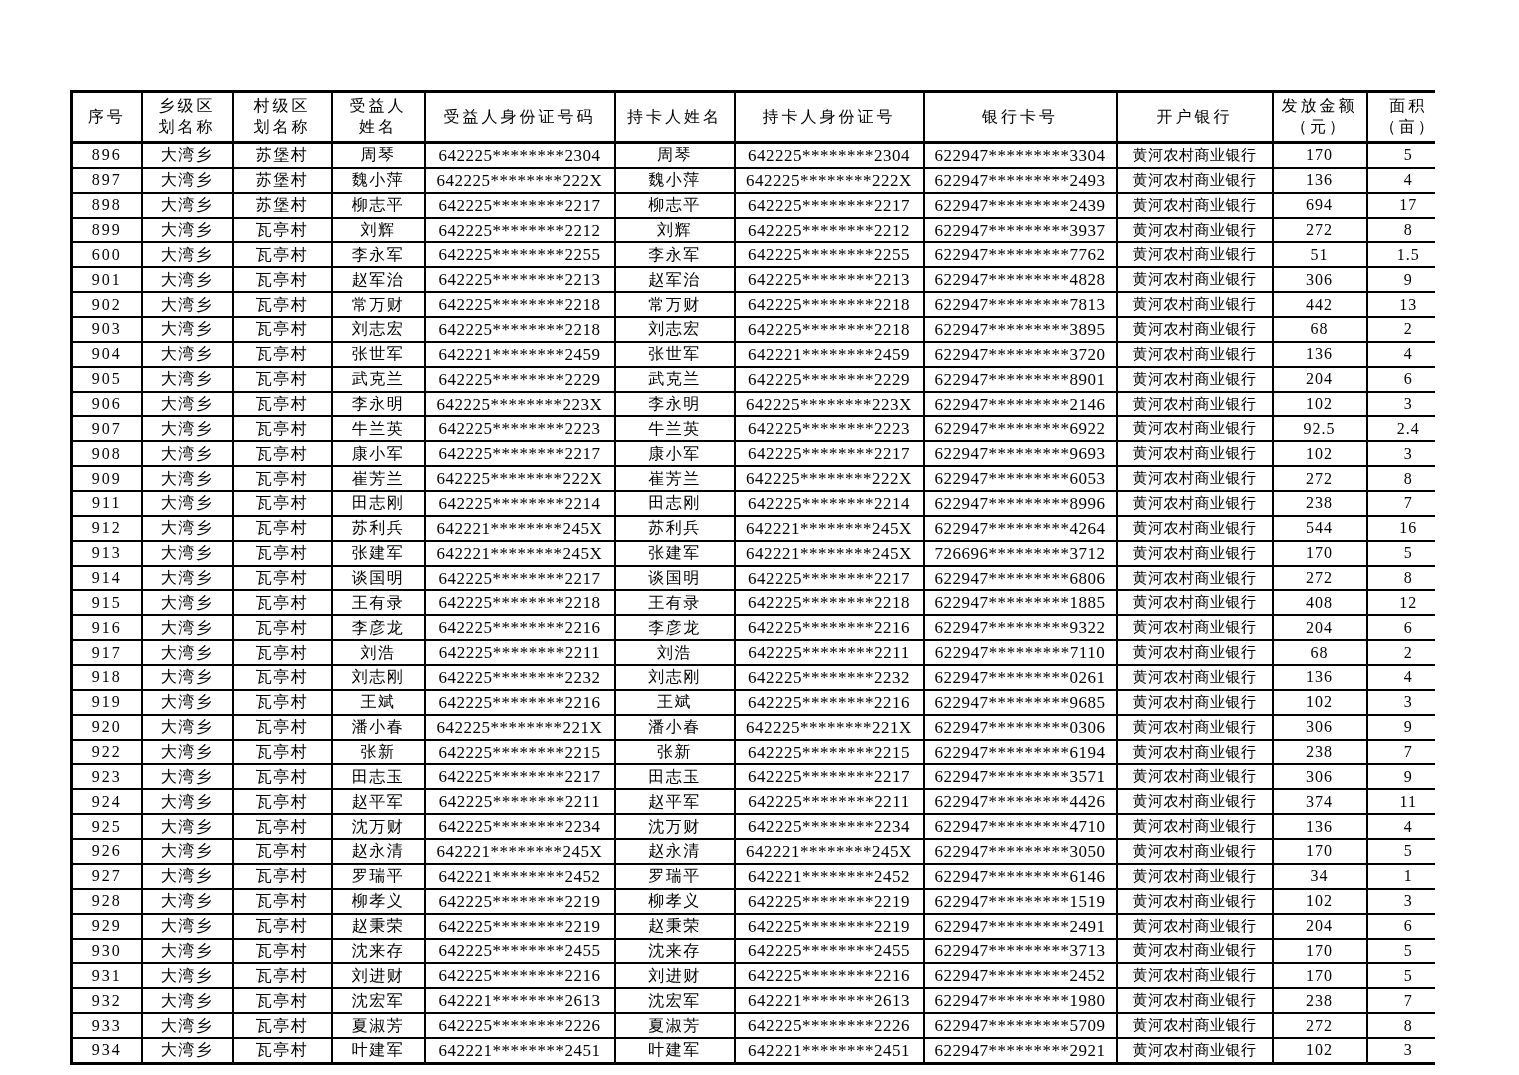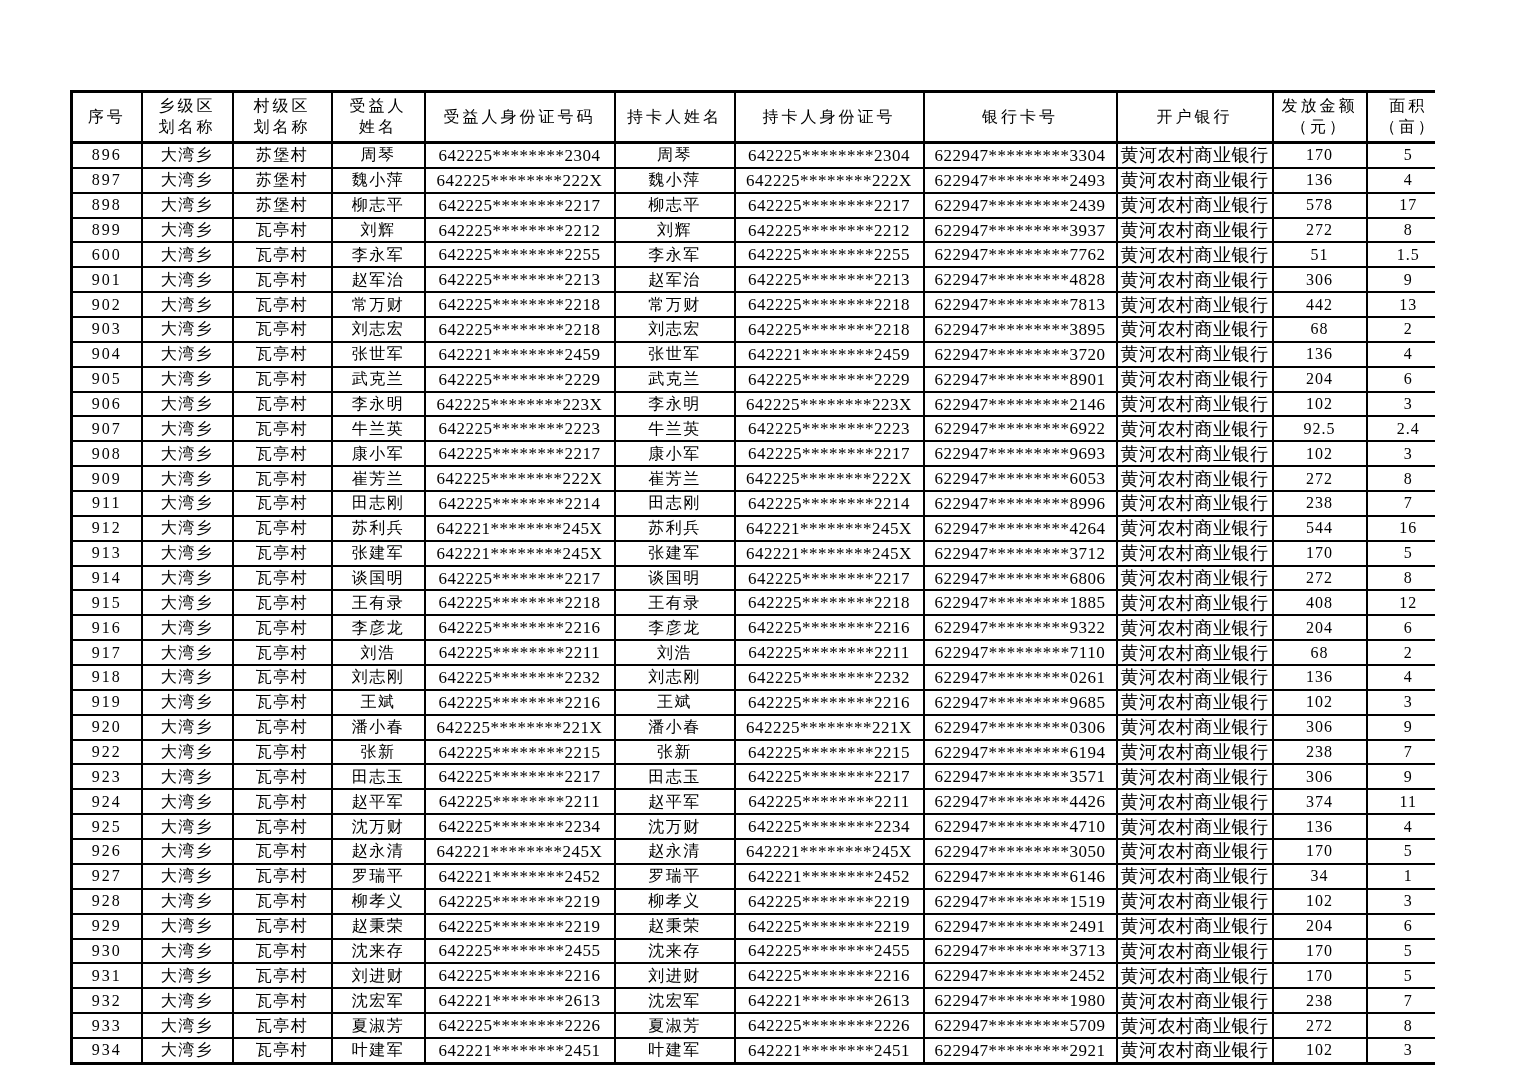--- a/index.html
+++ b/index.html
@@ -58,21 +58,21 @@
   col.col-bank{width:156px}
   col.col-amount{width:94px}
   col.col-area{width:84px}
   
   td.col-index{letter-spacing:2px}
   td.col-township, td.col-village{letter-spacing:1.5px}
   td.col-beneficiary, td.col-cardholder{letter-spacing:1.5px}
   td.col-beneficiary_id, td.col-cardholder_id, td.col-card_no{
     font-size:17px;letter-spacing:0.5px;
   }
-  td.col-bank{font-size:18px;letter-spacing:0.5px}
+  td.col-bank{font-size:15px;letter-spacing:0.5px}
   td.col-amount, td.col-area{letter-spacing:1px}
 </style>
 </head>
 <body>
 
 <div class="page">
   <table class="grid">
     <colgroup id="grid-colgroup">
         <col class="col-index">
         <col class="col-township">
@@ -136,21 +136,21 @@
         <tr>
           <td class="col-index">898</td>
           <td class="col-township">大湾乡</td>
           <td class="col-village">苏堡村</td>
           <td class="col-beneficiary">柳志平</td>
           <td class="col-beneficiary_id">642225********2217</td>
           <td class="col-cardholder">柳志平</td>
           <td class="col-cardholder_id">642225********2217</td>
           <td class="col-card_no">622947*********2439</td>
           <td class="col-bank">黄河农村商业银行</td>
-          <td class="col-amount">578</td>
+          <td class="col-amount">694</td>
           <td class="col-area">17</td>
         </tr>
         <tr>
           <td class="col-index">899</td>
           <td class="col-township">大湾乡</td>
           <td class="col-village">瓦亭村</td>
           <td class="col-beneficiary">刘辉</td>
           <td class="col-beneficiary_id">642225********2212</td>
           <td class="col-cardholder">刘辉</td>
           <td class="col-cardholder_id">642225********2212</td>
@@ -316,21 +316,21 @@
           <td class="col-area">16</td>
         </tr>
         <tr>
           <td class="col-index">913</td>
           <td class="col-township">大湾乡</td>
           <td class="col-village">瓦亭村</td>
           <td class="col-beneficiary">张建军</td>
           <td class="col-beneficiary_id">642221********245X</td>
           <td class="col-cardholder">张建军</td>
           <td class="col-cardholder_id">642221********245X</td>
-          <td class="col-card_no">622947*********3712</td>
+          <td class="col-card_no">726696*********3712</td>
           <td class="col-bank">黄河农村商业银行</td>
           <td class="col-amount">170</td>
           <td class="col-area">5</td>
         </tr>
         <tr>
           <td class="col-index">914</td>
           <td class="col-township">大湾乡</td>
           <td class="col-village">瓦亭村</td>
           <td class="col-beneficiary">谈国明</td>
           <td class="col-beneficiary_id">642225********2217</td>

